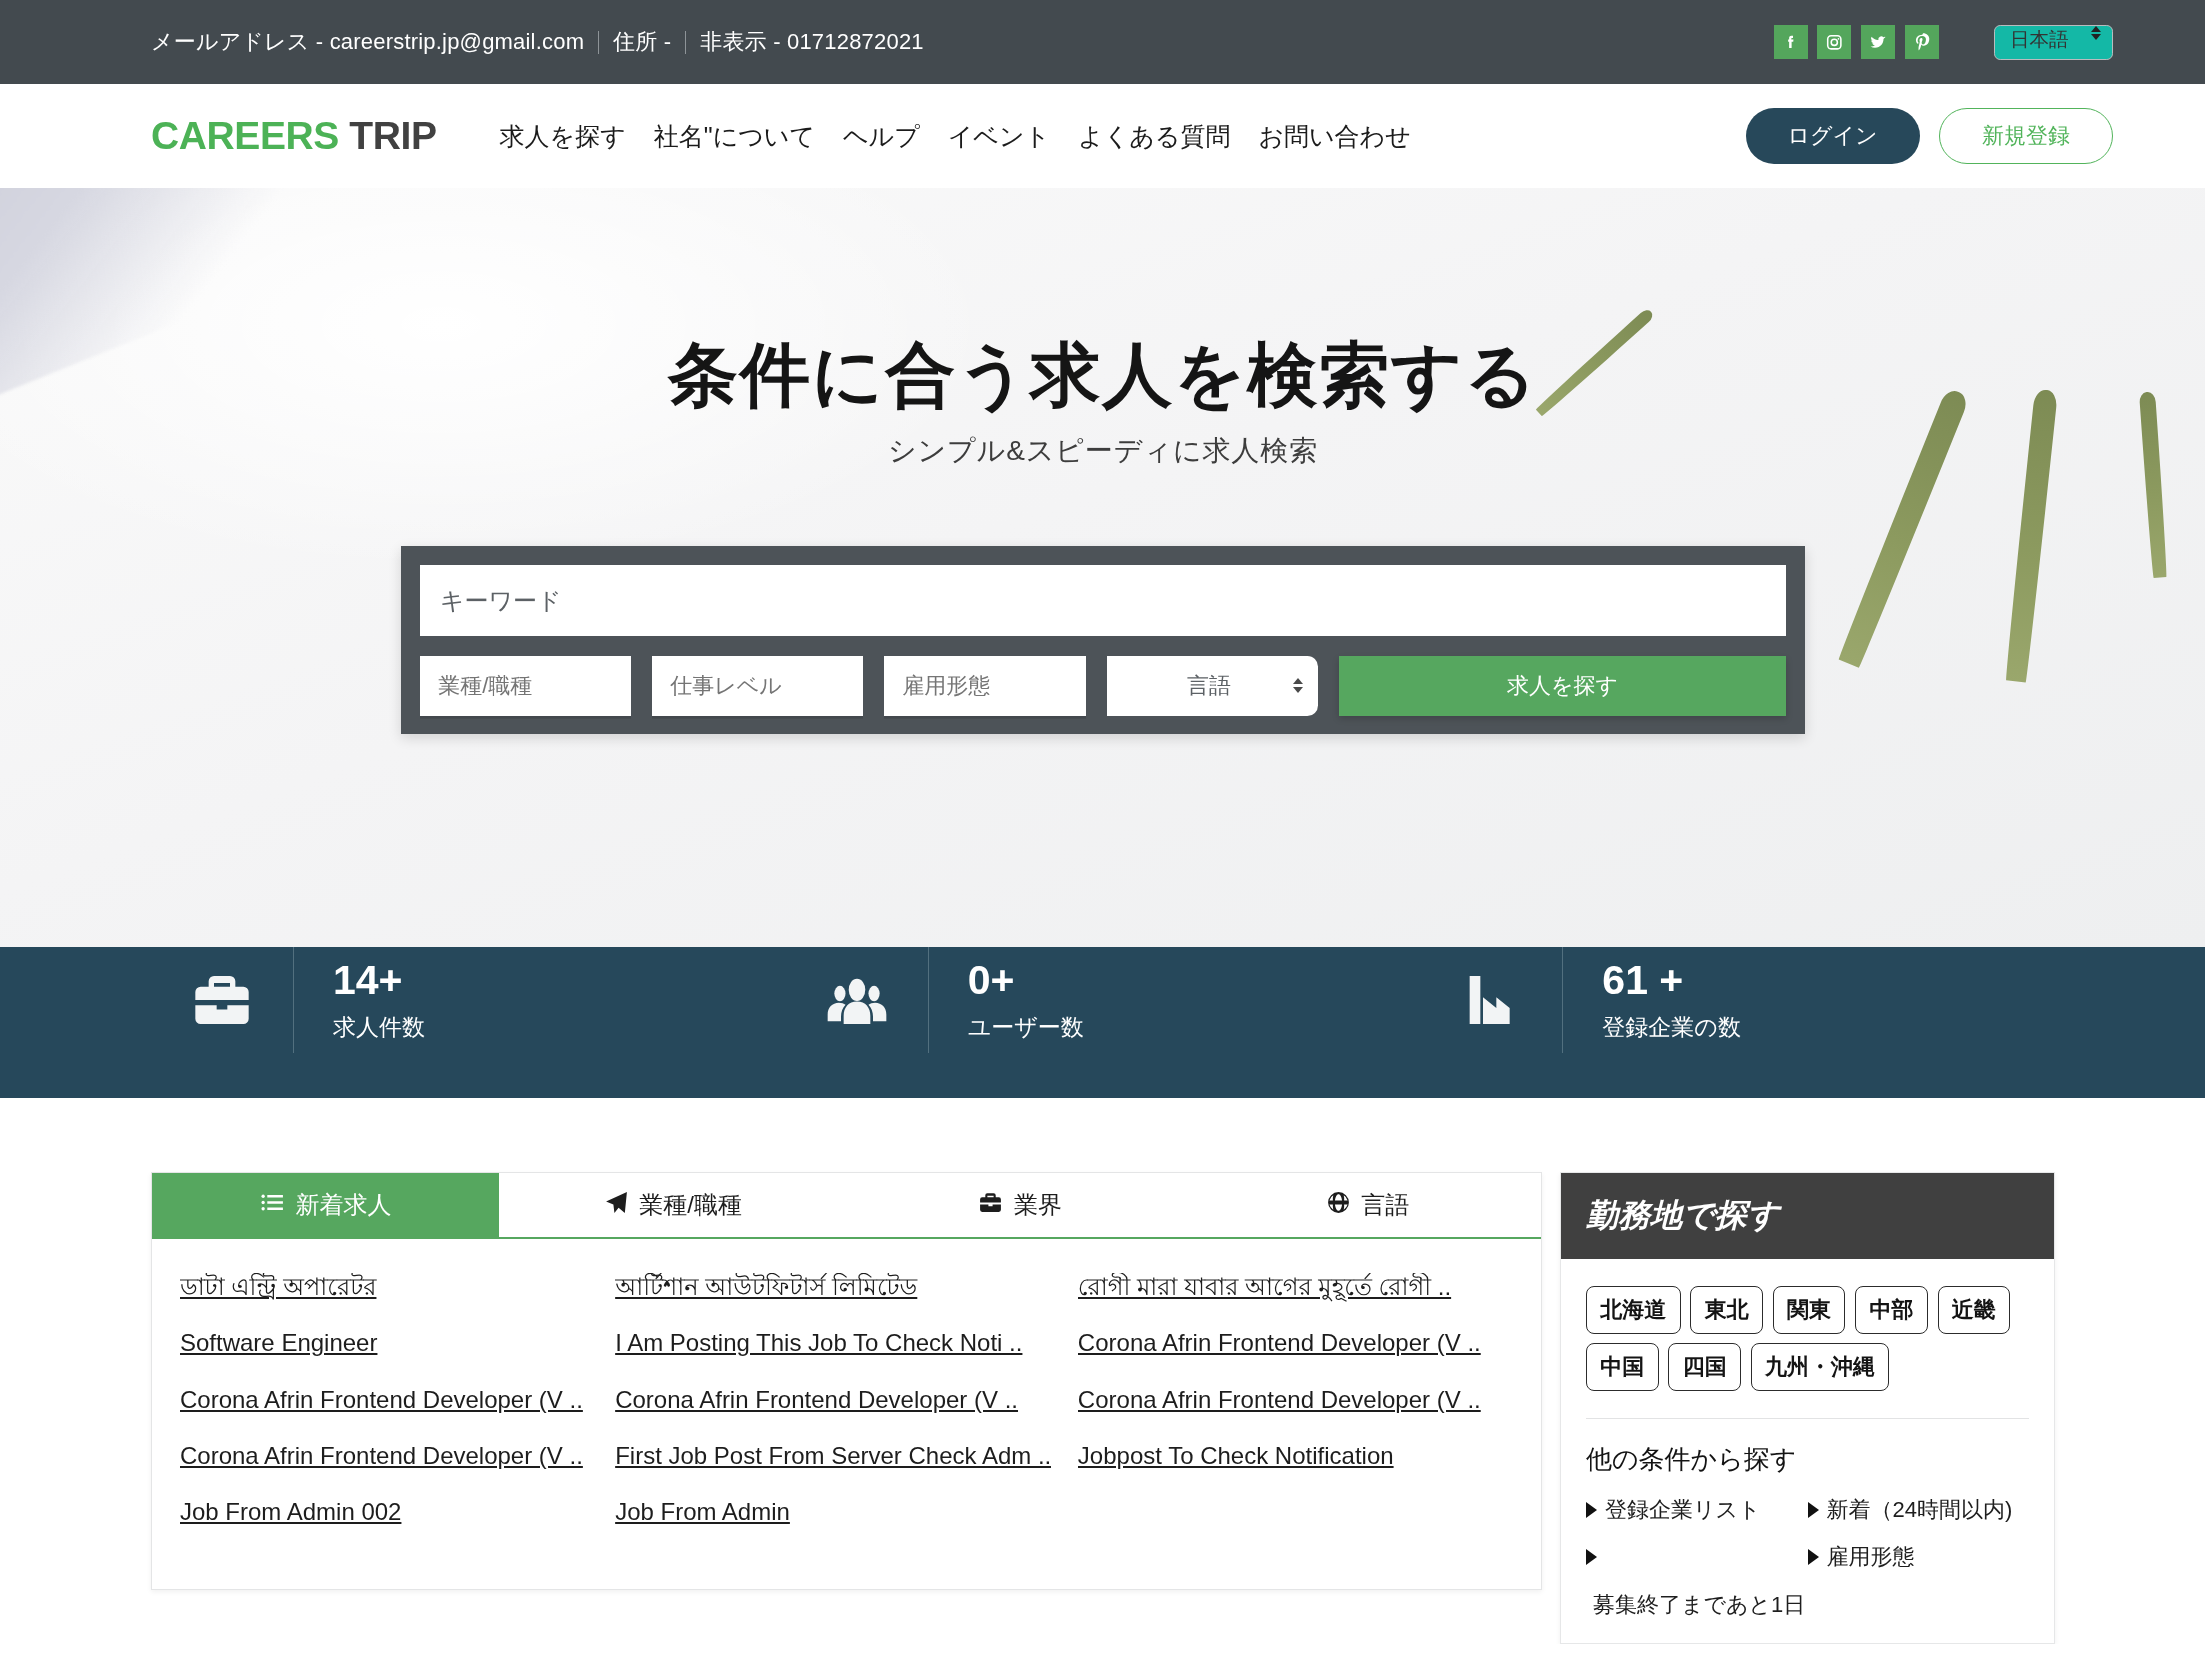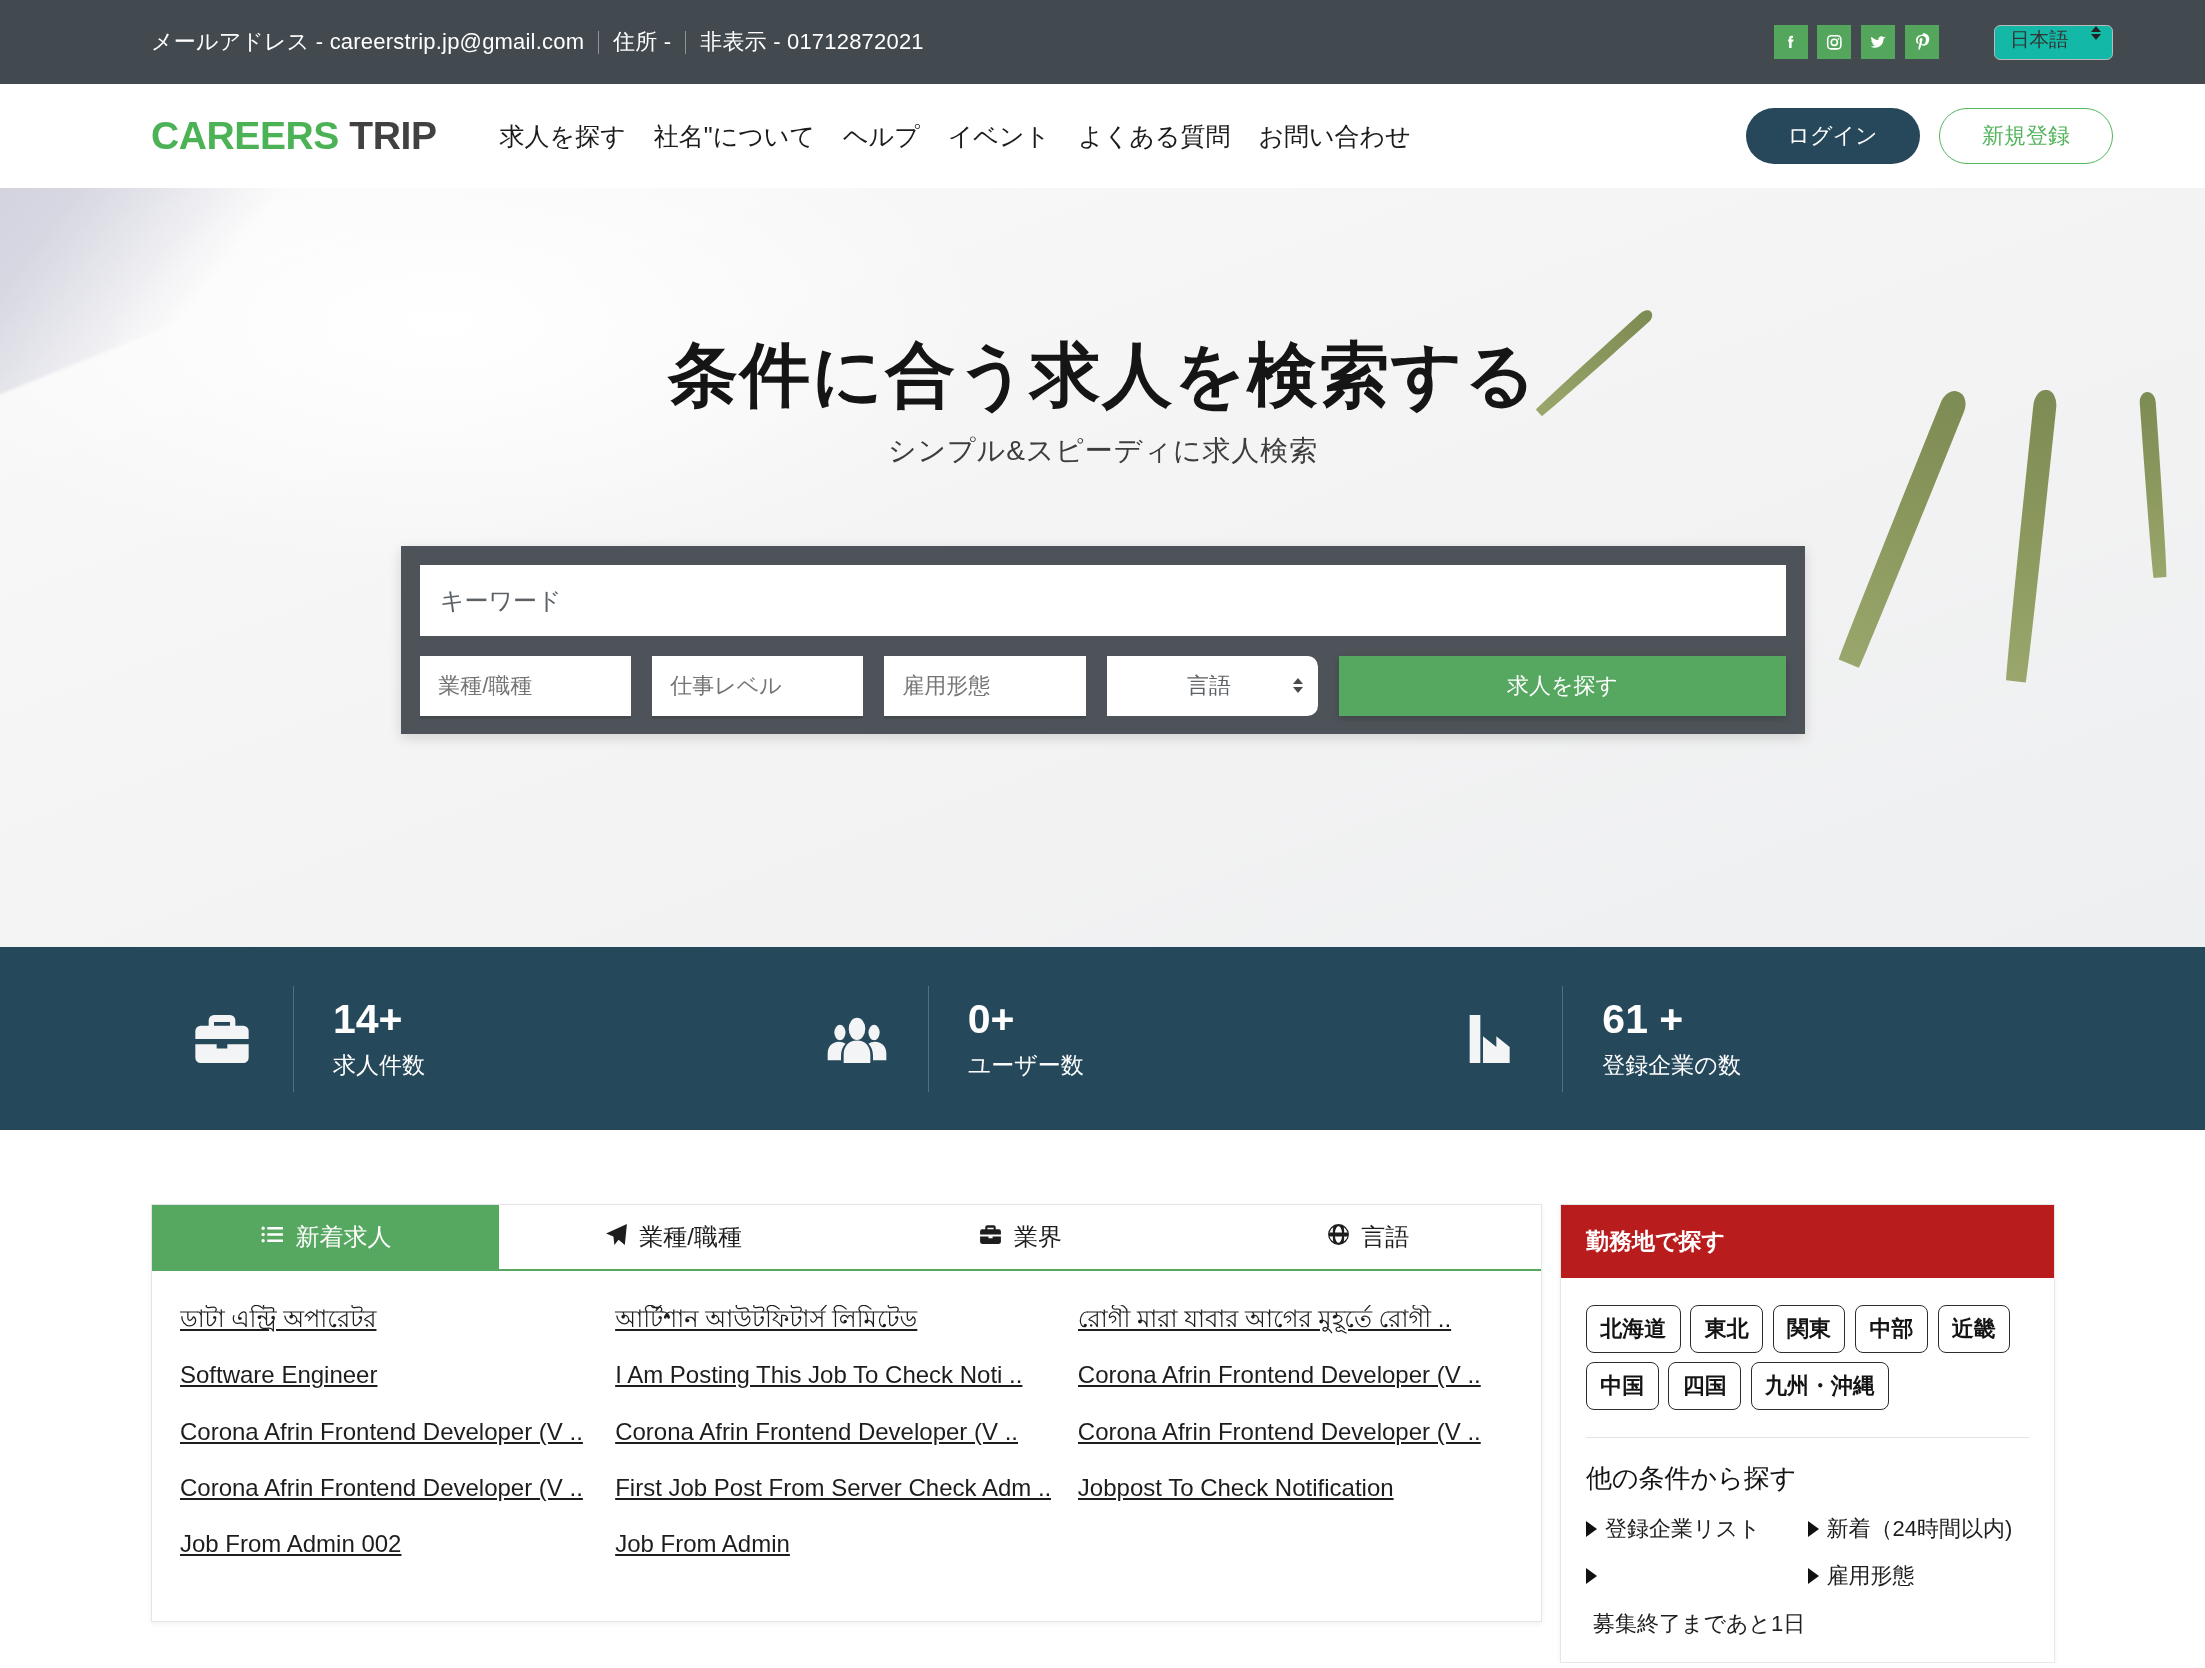--- a/index.html
+++ b/index.html
@@ -253,23 +253,23 @@
     color: #fff;
     font-size: 22px;
     cursor: pointer;
     font-family: inherit;
     box-shadow: 0 2.7px 7px rgba(0,0,0,.18);
   }
 
   
   .stats {
     background: #26485b;
-    height: 183px;
-    display: flex;
-    align-items: center;
+    height: 151px;
+    display: flex;
+    align-items: flex-start;
     padding: 0 151px;
     color: #fff;
   }
   .stat {
     flex: 1;
     display: flex;
     align-items: center;
     gap: 0;
   }
   .stat .ico {
@@ -340,25 +340,26 @@
   }
   .jobcol a:last-child { margin-bottom: 0; }
 
   .panel-right {
     width: 495px;
     background: #fff;
     border: 0.9px solid #e6e7e8;
     box-shadow: 0 1.8px 5.3px rgba(0,0,0,.06);
   }
   .panel-right .phead {
-    background: #b91c1c;
+    background: #404040;
     color: #fff;
-    font-size: 23px;
+    font-size: 32px;
     font-weight: bold;
     padding: 21px 25px;
+    font-style: italic;
   }
   .pbody { padding: 26.6px 25px 23px; }
   .chips { display: flex; flex-wrap: wrap; gap: 9.8px; }
   .chip {
     border: 0.9px solid #2c2c2c;
     border-radius: 8px;
     padding: 8px 13.3px;
     font-size: 22px;
     font-weight: bold;
     color: #141414;

